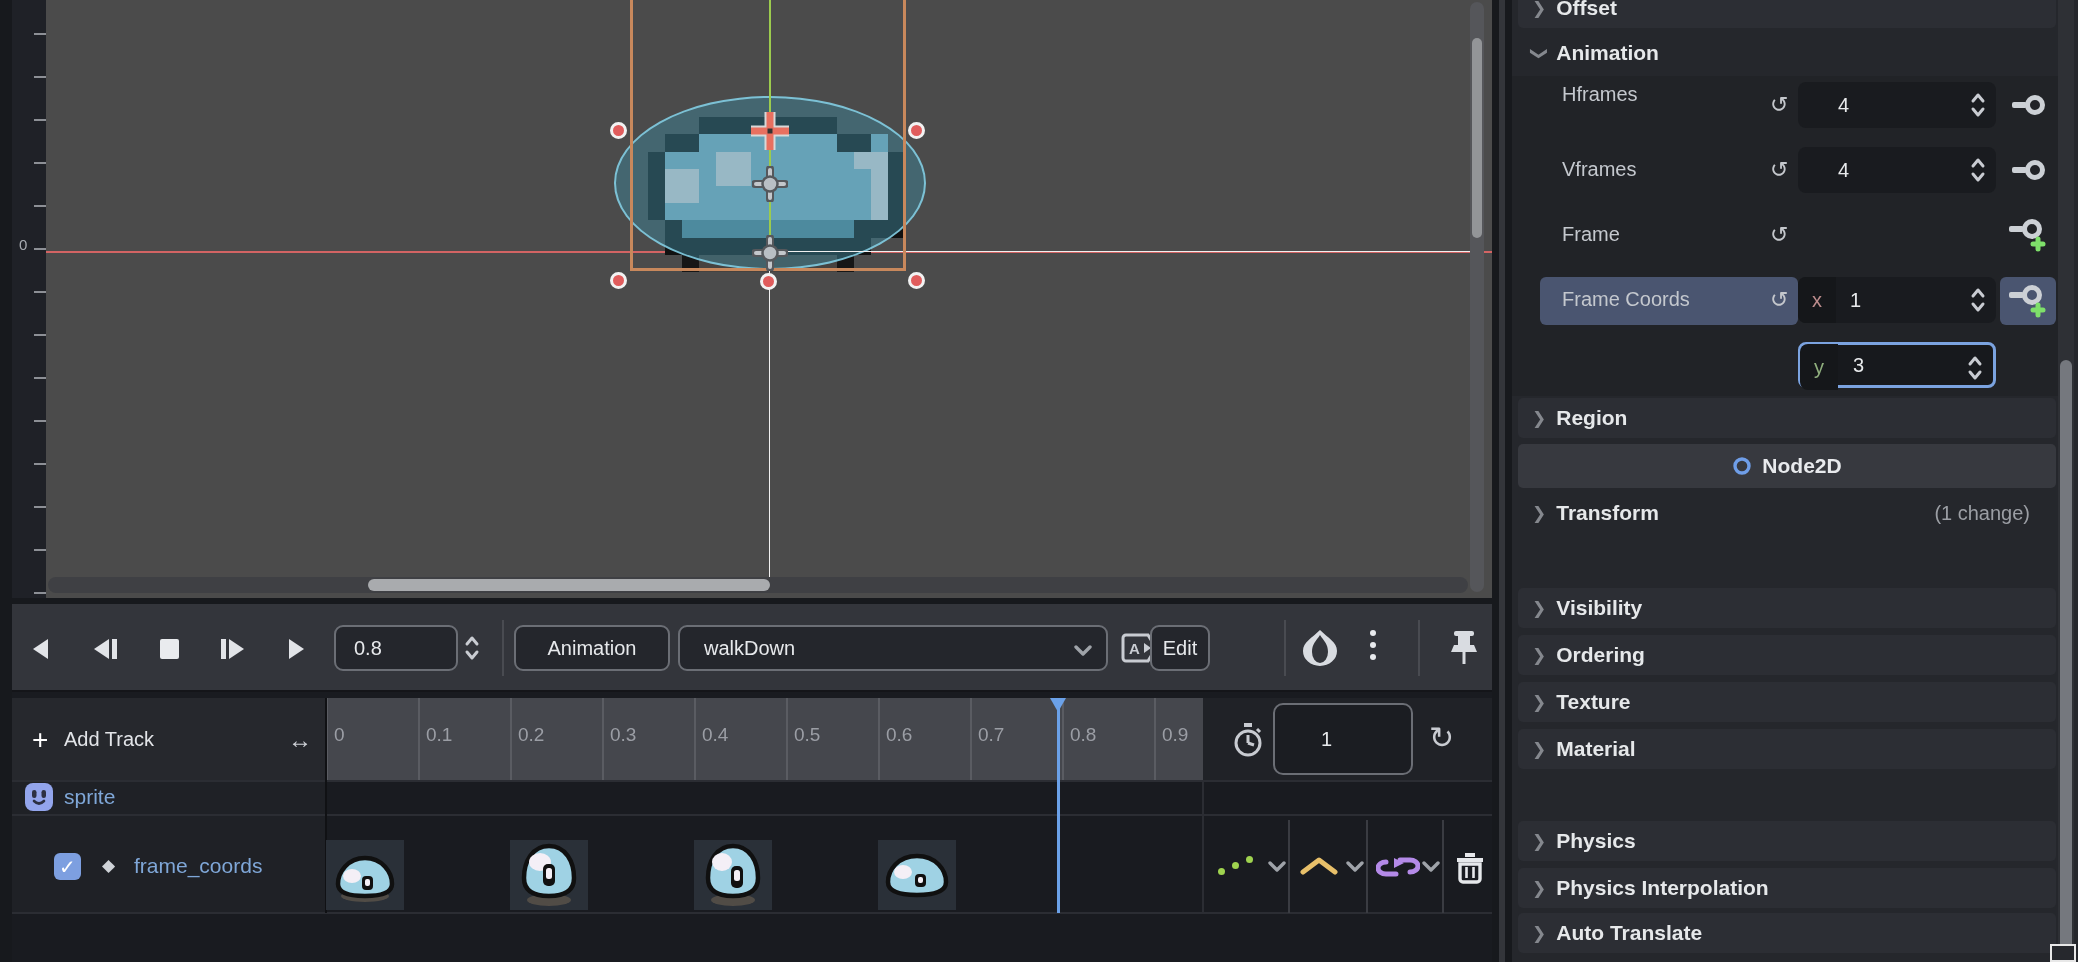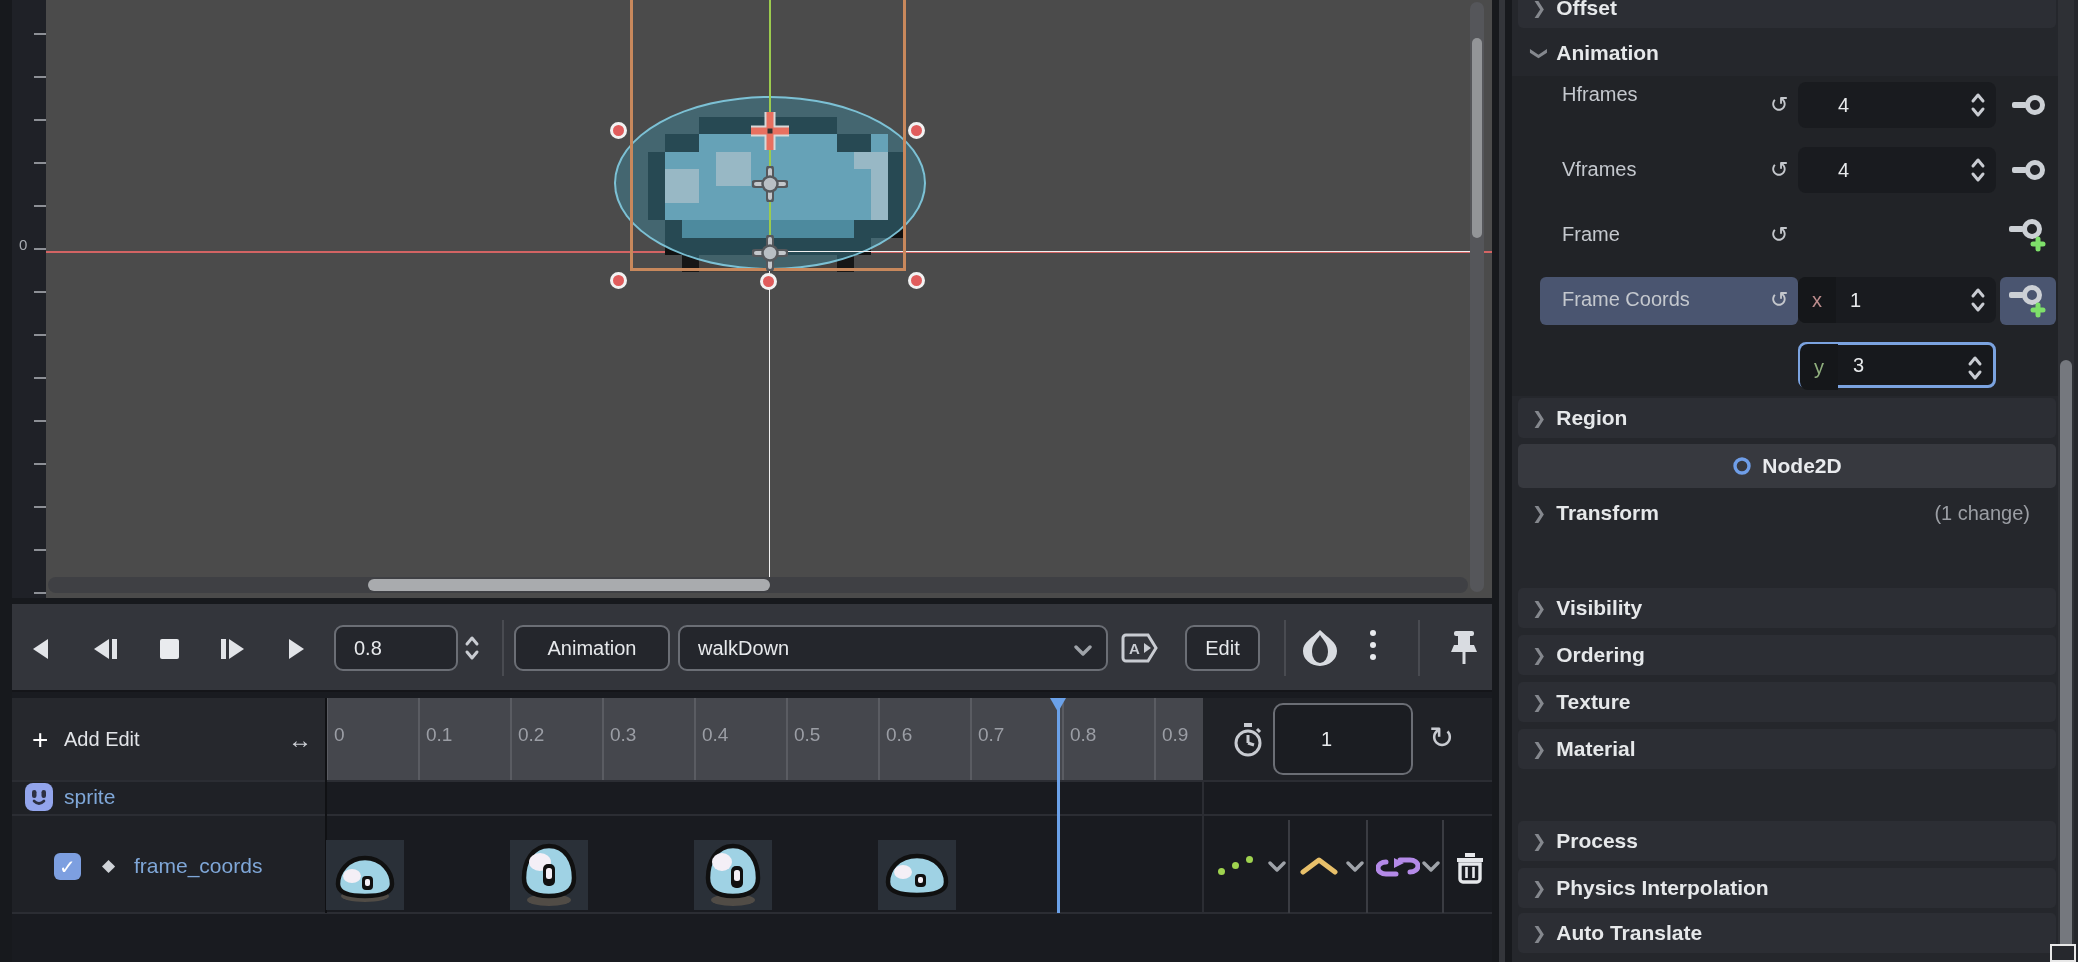--- a/index.html
+++ b/index.html
@@ -200,34 +200,34 @@
       <span>0.8</span>
     </div>
     <svg class="abs" style="left:452px;top:30px" width="16" height="28">
         <use href="#sym-spin"></use>
       </svg>
     <div class="abs vsep" style="left:490px"></div>
 
     <div class="abs tbtn" style="left:502px;width:156px;justify-content:center">
       <span>Animation</span>
     </div>
-    <div class="abs tbtn" style="left:666px;width:430px;padding-left:18px">
+    <div class="abs tbtn" style="left:666px;width:430px;padding-left:24px">
       <span>walkDown</span>
       <svg class="abs" style="right:14px;top:17px" width="18" height="12">
           <use href="#sym-chevdown"></use>
         </svg>
     </div>
 
     <svg class="abs" style="left:1108px;top:27px" width="42" height="34" viewBox="0 0 42 34">
       <path d="M6 4 h22 l8 13 -8 13 H6 a3 3 0 0 1 -3 -3 V7 a3 3 0 0 1 3 -3 Z" fill="none" stroke="#c9ccd2" stroke-width="3"></path>
       <text x="9" y="23" font-size="15" font-weight="bold" fill="#c9ccd2" font-family="Liberation Sans,sans-serif">A</text>
       <polygon points="24,12 24,22 31,17" fill="#c9ccd2"></polygon>
     </svg>
 
-    <div class="abs tbtn" style="left:1173px;width:75px;justify-content:center">
+    <div class="abs tbtn" style="left:1138px;width:60px;justify-content:center">
       <span>Edit</span>
     </div>
     <div class="abs vsep" style="left:1272px"></div>
 
     <svg class="abs" style="left:1288px;top:24px" width="40" height="40" viewBox="0 0 40 40">
       <path d="M20 2 C28 10 37 14 37 23 a17 15 0 0 1 -34 0 C3 14 12 10 20 2 Z" fill="#d9dce1"></path>
       <path d="M20 7 C24 13 28 16 28 24 a8 11 0 0 1 -16 0 C12 16 16 13 20 7 Z" fill="#33353b"></path>
     </svg>
 
     <div class="abs" style="left:1358px;top:26px;display:flex;flex-direction:column;gap:6px">
@@ -240,21 +240,21 @@
     <svg class="abs" style="left:1434px;top:24px" width="36" height="40" viewBox="0 0 36 40">
       <rect x="8" y="3" width="20" height="5" rx="2" fill="#d9dce1"></rect>
       <rect x="12" y="8" width="12" height="9" fill="#d9dce1"></rect>
       <path d="M8 17 h20 l3 7 H5 Z" fill="#d9dce1"></path>
       <rect x="16.5" y="24" width="3" height="12" fill="#d9dce1"></rect>
     </svg>
   </div>
 
   <div id="trk-head-left" class="abs">
     <span class="abs" style="left:20px;top:26px;font-size:28px;color:#fff">+</span>
-    <span class="abs" style="left:52px;top:30px;font-size:20px">Add Edit</span>
+    <span class="abs" style="left:52px;top:30px;font-size:20px">Add Track</span>
     <span class="abs" style="left:276px;top:28px;font-size:24px;color:#cfd2d7">↔</span>
   </div>
   <div id="ruler-band" class="abs">
     <span class="rlabel" style="left:8px">0</span>
     <span class="rlabel" style="left:100px">0.1</span>
     <span class="rlabel" style="left:192px">0.2</span>
     <span class="rlabel" style="left:284px">0.3</span>
     <span class="rlabel" style="left:376px">0.4</span>
     <span class="rlabel" style="left:468px">0.5</span>
     <span class="rlabel" style="left:560px">0.6</span>
@@ -488,21 +488,21 @@
     <span class="t">Texture</span>
   </div>
   <div class="abs sect" style="top:729px">
     <span class="chev">❯</span>
     <span class="t">Material</span>
   </div>
 
 
   <div class="abs sect" style="top:821px">
     <span class="chev">❯</span>
-    <span class="t">Process</span>
+    <span class="t">Physics</span>
   </div>
   <div class="abs sect" style="top:868px">
     <span class="chev">❯</span>
     <span class="t">Physics Interpolation</span>
   </div>
   <div class="abs sect" style="top:913px">
     <span class="chev">❯</span>
     <span class="t">Auto Translate</span>
   </div>
 

